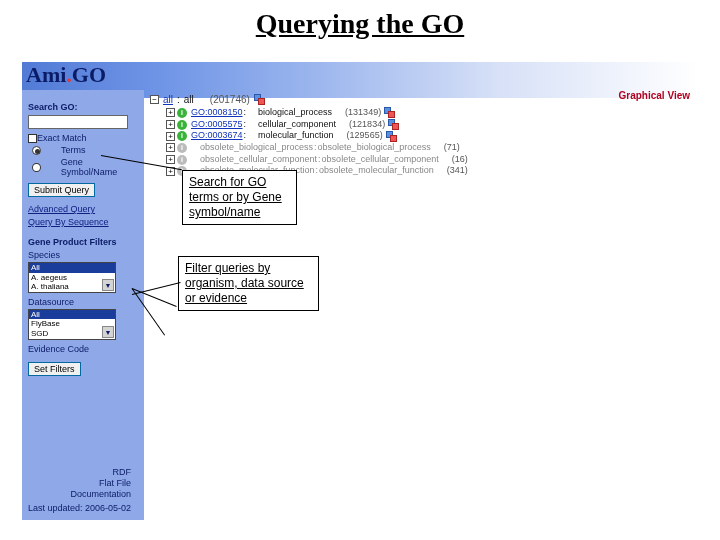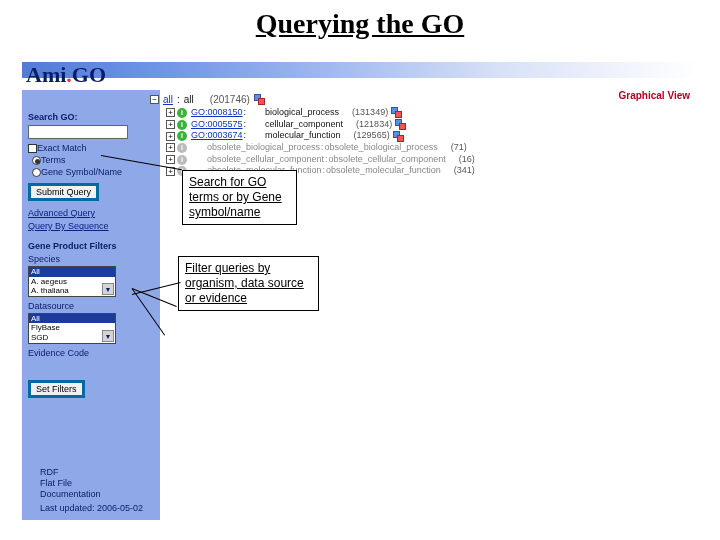--- a/index.html
+++ b/index.html
@@ -20,40 +20,40 @@
     margin: 8px 0 16px 0;
     font-family: "Times New Roman", serif;
   }
   .app {
     position: absolute;
     top: 62px; left: 22px;
     width: 676px; height: 458px;
     background: #fff;
   }
   .header {
-    height: 16px;
+    height: 36px;
     background: linear-gradient(to right, #527bd6 0%, #6e94e6 20%, #9fb8ee 45%, #d6e0f7 70%, #ffffff 100%);
     position: relative;
   }
   .logo {
     position: absolute;
     left: 4px; top: 0px;
     font-family: "Times New Roman", serif;
     font-size: 22px;
     color: #0b1c66;
     font-weight: bold;
   }
   .logo .dot { color: #e33; }
   .sidebar {
     position: absolute;
     left: 0; top: 28px;
-    width: 138px;
+    width: 122px;
     height: 430px;
     background: #8fa8e8;
-    padding: 16px 6px;
+    padding: 6px 6px;
     color: #0b1c66;
     font-size: 9px;
   }
   .sb-heading {
     font-weight: bold;
     color: #0b1c66;
     margin: 6px 0 3px 0;
     font-size: 9px;
   }
   .sb-text-input {
@@ -71,42 +71,42 @@
     color: #0b1c66;
   }
   .sb-check .box {
     width: 9px; height: 9px;
     border: 1px solid #333;
     background: #fff;
   }
   .sb-radio {
     display: flex;
     align-items: center;
-    gap: 0;
+    gap: 20px;
     margin: 2px 0 2px 4px;
     color: #0b1c66;
   }
   .sb-radio .ring {
     width: 9px; height: 9px;
     border: 1px solid #333;
     border-radius: 50%;
     background: #fff;
     position: relative;
   }
   .sb-radio .ring.filled::after {
     content: "";
     position: absolute;
     left: 2px; top: 2px;
     width: 5px; height: 5px;
     background: #333;
     border-radius: 50%;
   }
   .sb-button {
     background: #f0f0f0;
-    border: 3px solid #0369a1;
+    border: 1px solid #0369a1;
     padding: 1px 5px;
     font-size: 9px;
     display: inline-block;
     margin: 4px 0;
     color: #000;
   }
   .sb-link {
     color: #102080;
     text-decoration: underline;
     margin: 3px 0;
@@ -139,21 +139,21 @@
     font-size: 7px;
     text-align: center;
     line-height: 12px;
   }
   .sb-footer {
     position: absolute;
     bottom: 6px; left: 6px;
     font-size: 9px;
     color: #0b1c66;
   }
-  .sb-footer .ln { margin: 1px 12px; }
+  .sb-footer .ln { margin: 1px 0; text-align: right; }
 
   .main {
     position: absolute;
     left: 122px; top: 28px;
     right: 0;
     padding: 4px 6px;
     color: #111;
     font-size: 10px;
   }
   .tree-root {
@@ -197,21 +197,21 @@
   .multi::before, .multi::after {
     content: "";
     position: absolute;
     width: 5px; height: 5px;
     background: #5b8fe0;
     border: 1px solid #2a57a8;
   }
   .multi::before { left: 0; top: 0; }
   .multi::after { left: 4px; top: 4px; background: #e55; border-color: #a22; }
   .go-id { color: #1034bb; text-decoration: underline; margin-left: 2px; }
-  .term-name { margin-left: 18px; }
+  .term-name { margin-left: 11px; }
   .count { color: #555; margin-left: 12px; }
   .obs { color: #888; }
   .graphical {
     position: absolute;
     right: 8px; top: 0;
     color: #b20020;
     font-size: 10px;
     font-weight: bold;
   }
 
@@ -278,21 +278,21 @@
     <div style="font-size:9px;margin:4px 0 2px 0">Datasource</div>
     <div class="sb-select">
       <div class="opt sel">All</div>
       <div class="opt">FlyBase</div>
       <div class="opt">SGD</div>
       <span class="arrow">▼</span>
     </div>
 
     <div style="font-size:9px;margin:4px 0 2px 0">Evidence Code</div>
 
-    <span class="sb-button" style="margin-top:20px">Set Filters</span>
+    <span class="sb-button" style="margin-top:6px">Set Filters</span>
 
     <div class="sb-footer">
       <div class="ln">RDF</div>
       <div class="ln">Flat File</div>
       <div class="ln">Documentation</div>
       <div class="ln" style="margin-top:4px">Last updated: 2006-05-02</div>
     </div>
   </div>
 
   <div class="main">

